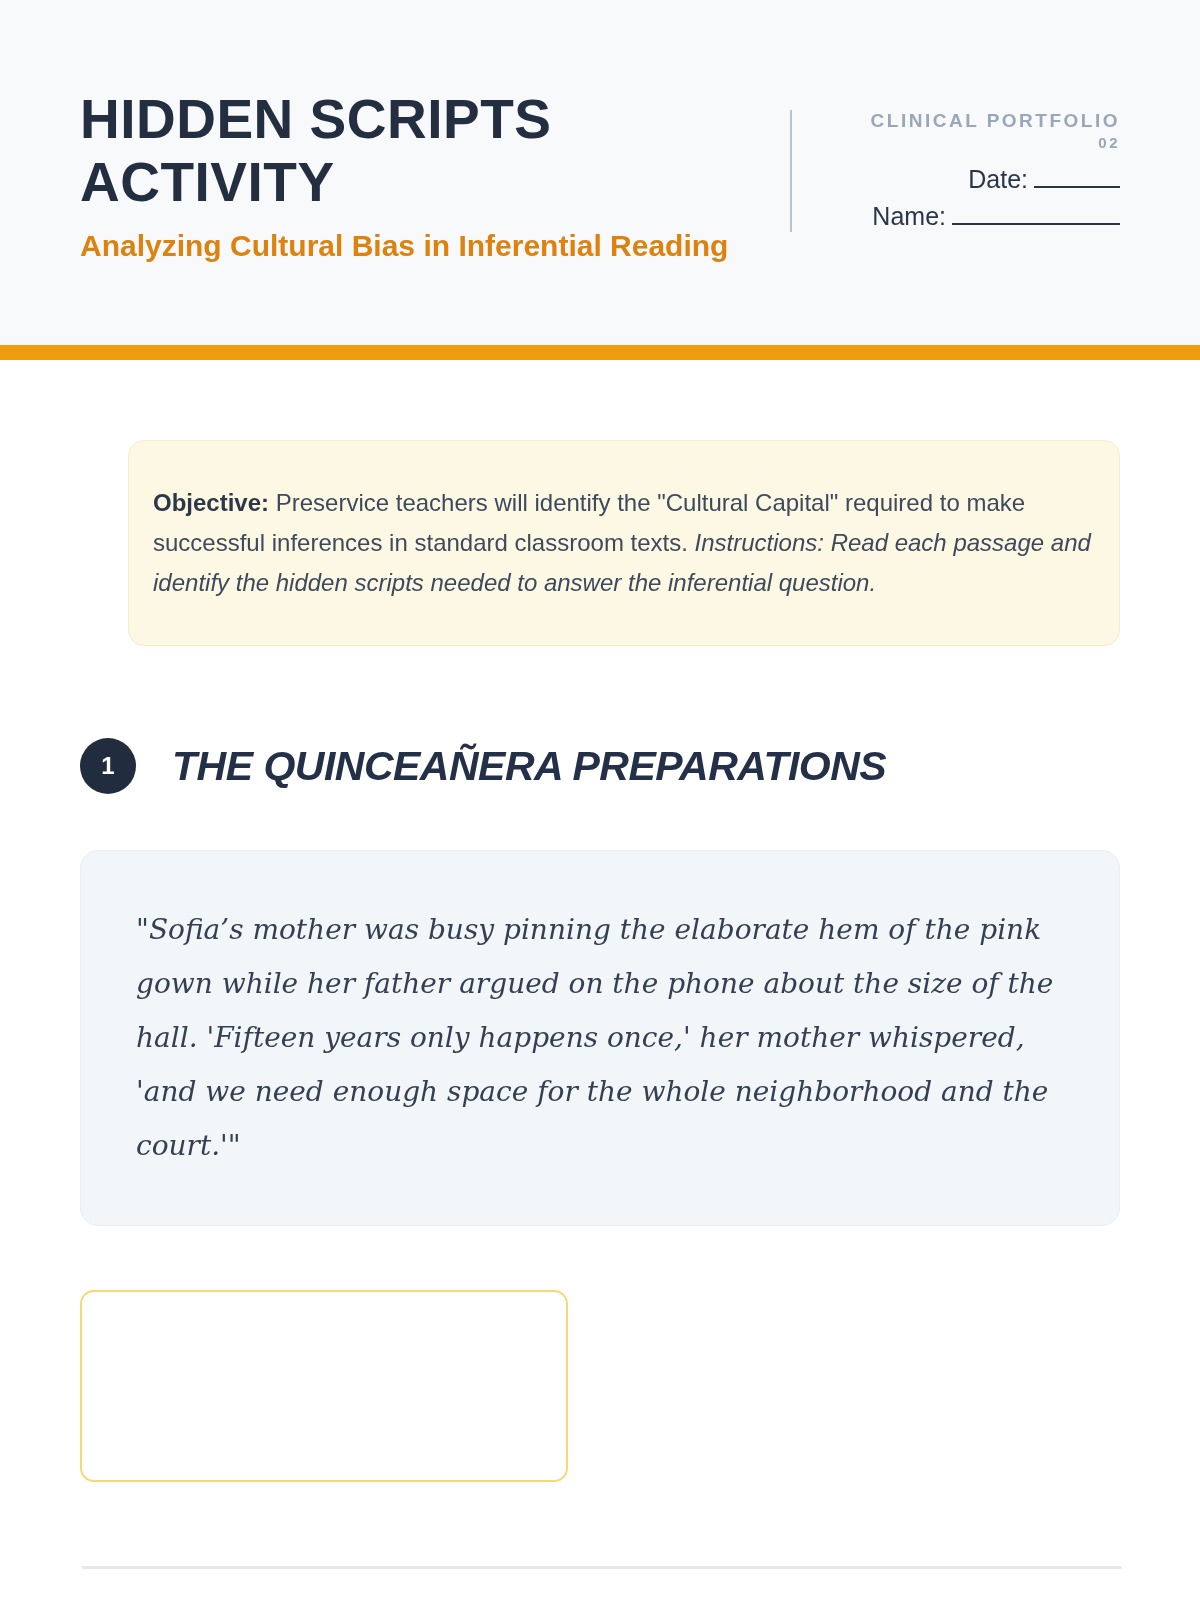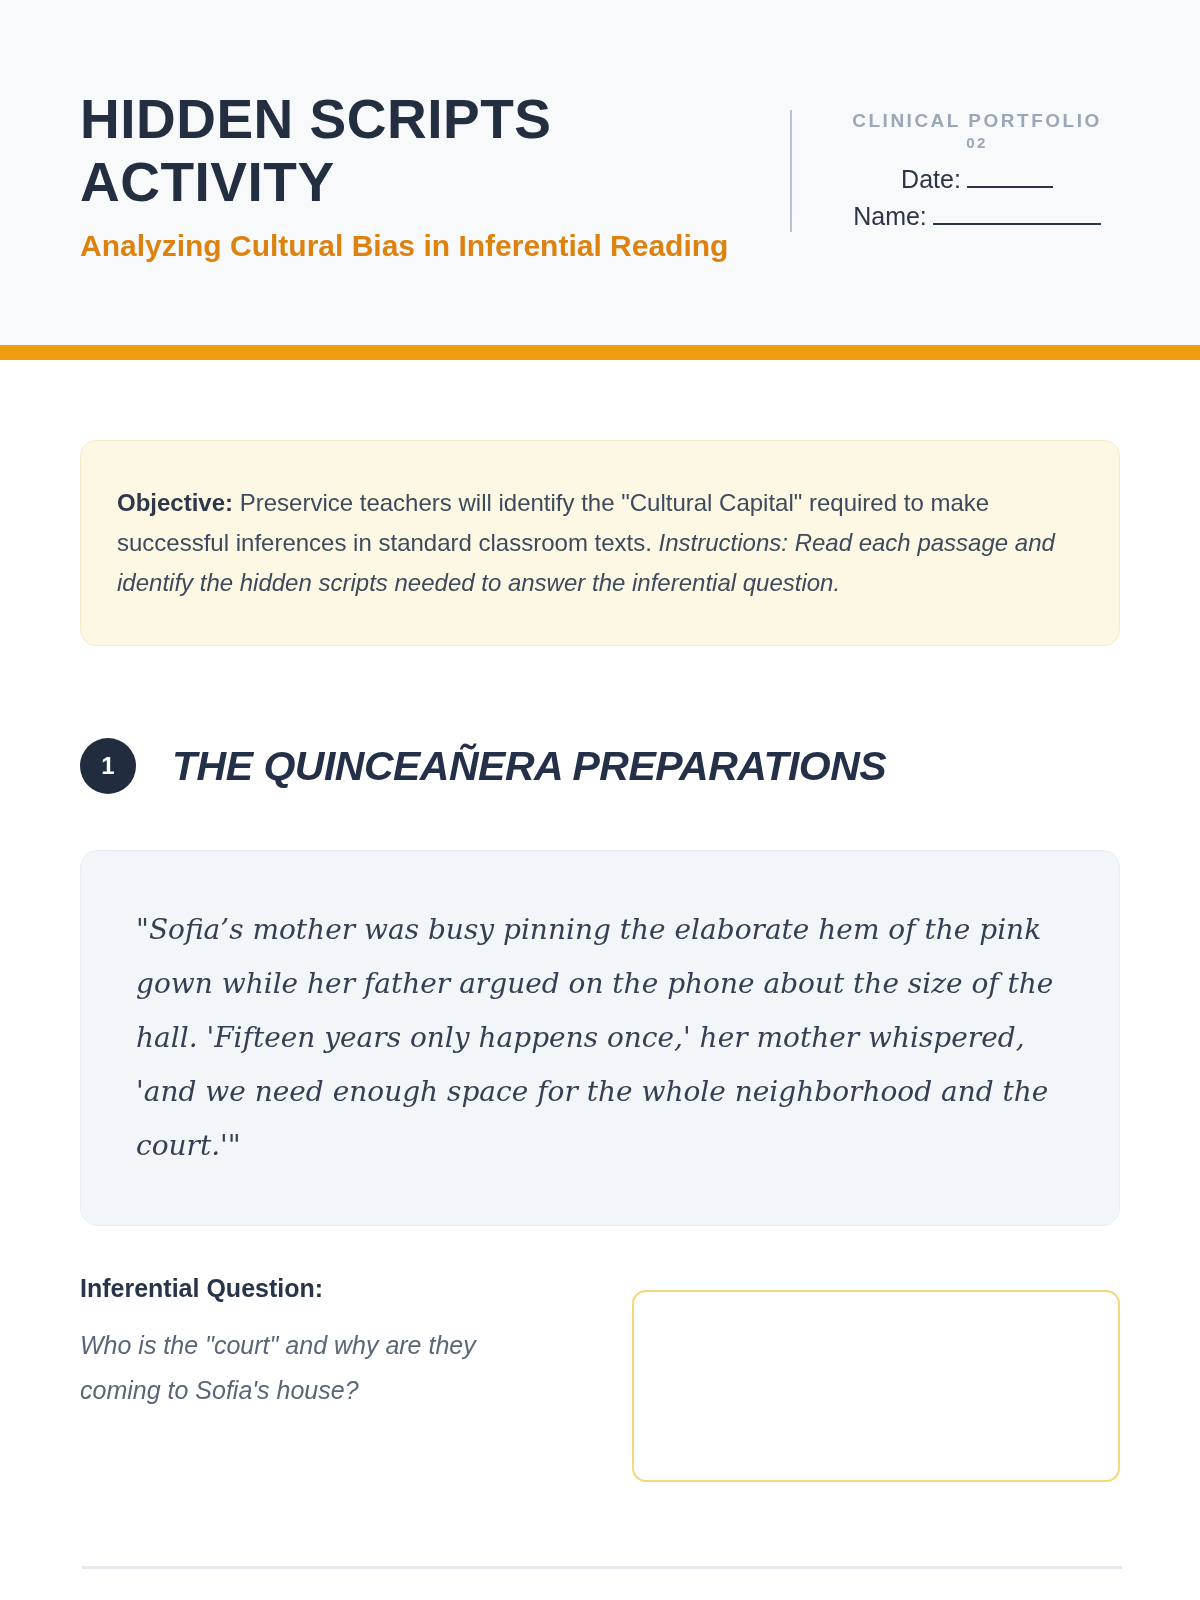--- a/index.html
+++ b/index.html
@@ -41,21 +41,21 @@
     font-size: 30px;
     font-weight: bold;
     color: #dd820f;
   }
   .header-right {
     margin-top: 22px;
     border-left: 2px solid #b9c2cf;
     padding-left: 42px;
     min-height: 122px;
     width: 330px;
-    text-align: center;
+    text-align: right;
     flex-shrink: 0;
   }
   .portfolio-label {
     font-size: 19px;
     font-weight: bold;
     letter-spacing: 2.5px;
     color: #9aa7b8;
   }
   .portfolio-number {
     font-size: 15px;
@@ -90,24 +90,25 @@
   }
 
   
   .main { padding: 0 80px; }
 
   .objective-box {
     margin-top: 95px;
     background: #fdf8e4;
     border: 1px solid #f6ecc6;
     border-radius: 16px;
-    padding: 42px 36px;
+    padding: 42px 24px;
     font-size: 24px;
     line-height: 40px;
     color: #3d4a5c;
+    margin-left: 48px;
   }
   .objective-box .obj-label { font-weight: bold; color: #2c3849; }
   .objective-box .obj-instructions { font-style: italic; }
 
   .section-head {
     margin-top: 92px;
     display: flex;
     align-items: center;
   }
   .section-badge {
@@ -214,24 +215,20 @@
     <div class="section-head">
       <div class="section-badge">1</div>
       <h2 class="section-title">THE QUINCEAÑERA PREPARATIONS</h2>
     </div>
 
     <section class="passage-box">
       <p>"Sofia’s mother was busy pinning the elaborate hem of the pink gown while her father argued on the phone about the size of the hall. 'Fifteen years only happens once,' her mother whispered, 'and we need enough space for the whole neighborhood and the court.'"</p>
     </section>
 
     <div class="qa-grid">
-      <div class="q-col">
-        <h3 class="qa-label">Inferential Question:</h3>
-        <p class="question-text">Who is the "court" and why are they coming to Sofia's house?</p>
-      </div>
       <div class="c-col">
         <div class="answer-box"></div>
       </div>
     </div>
 
     <hr class="bottom-divider">
 
   </main>
 
 </div>

